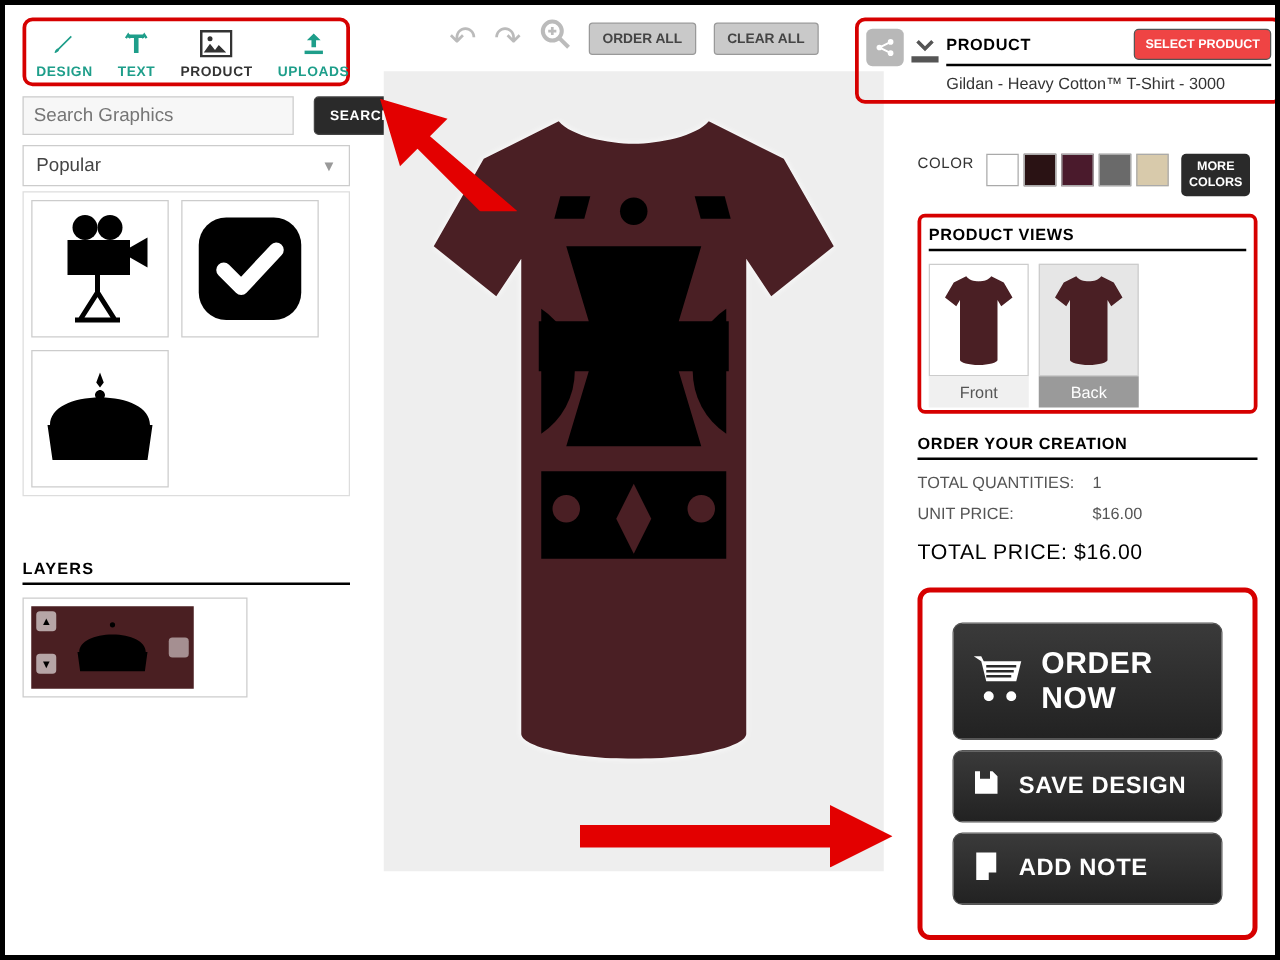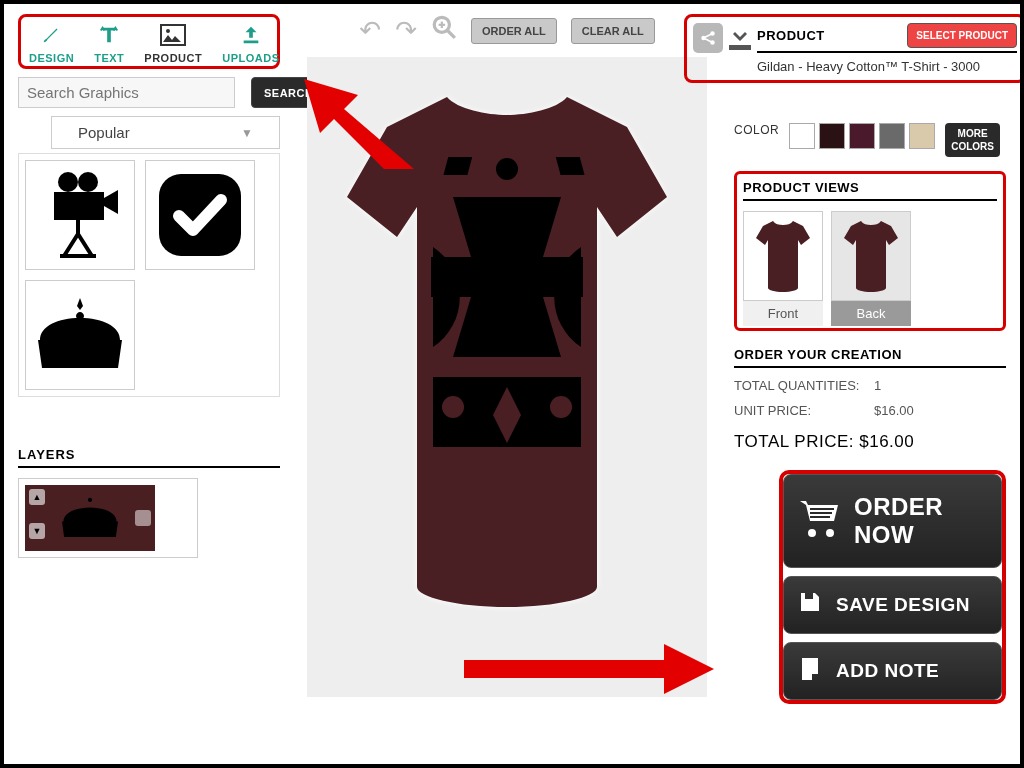--- a/index.html
+++ b/index.html
@@ -16,21 +16,21 @@
 .tool-tab .icon-slot { height: 26px; display: flex; align-items: center; justify-content: center; margin-bottom: 4px; }
 .tool-tab.teal { color: #1e9e8a; }
 .tool-tab.dark { color: #333; }
 
 
 .search-row { display: flex; margin-top: 8px; gap: 16px; }
 .search-input { flex: 1; padding: 6px 8px; font-size: 15px; color: #999; border: 1px solid #ccc; background: #f7f7f7; }
 .search-btn { background: #2a2a2a; color: #fff; border: 1px solid #444; border-radius: 4px; padding: 0 12px; font-size: 11px; font-weight: bold; letter-spacing: 0.5px; cursor: pointer; }
 
 
-.dropdown { margin-top: 8px; border: 1px solid #ccc; padding: 7px 26px; font-size: 15px; color: #444; display: flex; justify-content: space-between; align-items: center; cursor: pointer; margin-left: 33px; }
+.dropdown { margin-top: 8px; border: 1px solid #ccc; padding: 7px 10px; font-size: 15px; color: #444; display: flex; justify-content: space-between; align-items: center; cursor: pointer; }
 .dropdown .chev { color: #999; font-size: 12px; }
 
 
 .graphics-grid { display: flex; flex-wrap: wrap; gap: 10px; margin-top: 4px; border: 1px solid #ddd; padding: 6px; }
 .graphic-item { width: 110px; height: 110px; border: 1px solid #ccc; display: flex; align-items: center; justify-content: center; background: #fff; cursor: pointer; }
 
 
 .layers-title { font-size: 13px; font-weight: bold; letter-spacing: 1px; margin-top: 50px; border-bottom: 2px solid #000; padding-bottom: 4px; }
 .layer-row { margin-top: 10px; border: 1px solid #ccc; padding: 6px; display: flex; align-items: center; gap: 6px; width: 180px; }
 .layer-preview { width: 130px; height: 66px; background: #4a1f22; position: relative; display: flex; align-items: center; justify-content: center; }
@@ -71,21 +71,21 @@
 .view-thumb { height: 90px; border: 1px solid #ccc; display: flex; align-items: center; justify-content: center; background: #fff; }
 .view-caption { text-align: center; font-size: 13px; padding: 5px 0; }
 .view-item.active .view-caption { background: #9a9a9a; color: #fff; }
 .view-item:not(.active) .view-caption { background: #f0f0f0; color: #555; }
 
 .order-section { margin-top: 16px; }
 .order-line { display: flex; font-size: 13px; color: #555; margin-top: 10px; }
 .order-line .k { width: 140px; }
 .total-line { font-size: 17px; margin-top: 14px; letter-spacing: 0.5px; }
 
-.cta-block { border: 4px solid #d60000; border-radius: 10px; padding: 0; margin-top: 18px; display: flex; flex-direction: column; gap: 8px; margin-left: 45px; }
+.cta-block { border: 4px solid #d60000; border-radius: 10px; padding: 24px; margin-top: 18px; display: flex; flex-direction: column; gap: 8px; }
 .cta-btn { background: linear-gradient(#3a3a3a,#222); border: 1px solid #555; border-radius: 8px; color: #fff; display: flex; align-items: center; gap: 14px; padding: 12px 14px; cursor: pointer; font-size: 19px; font-weight: bold; letter-spacing: 0.5px; }
 .cta-btn.big { font-size: 24px; padding: 18px 14px; }
 .cta-icon { font-size: 28px; }
 
 
 .arrow1 { position: absolute; left: 300px; top: 75px; width: 110px; height: 90px; pointer-events: none; }
 .arrow2 { position: absolute; left: 460px; top: 640px; width: 250px; height: 50px; pointer-events: none; }
 </style>
 </head>
 <body>

